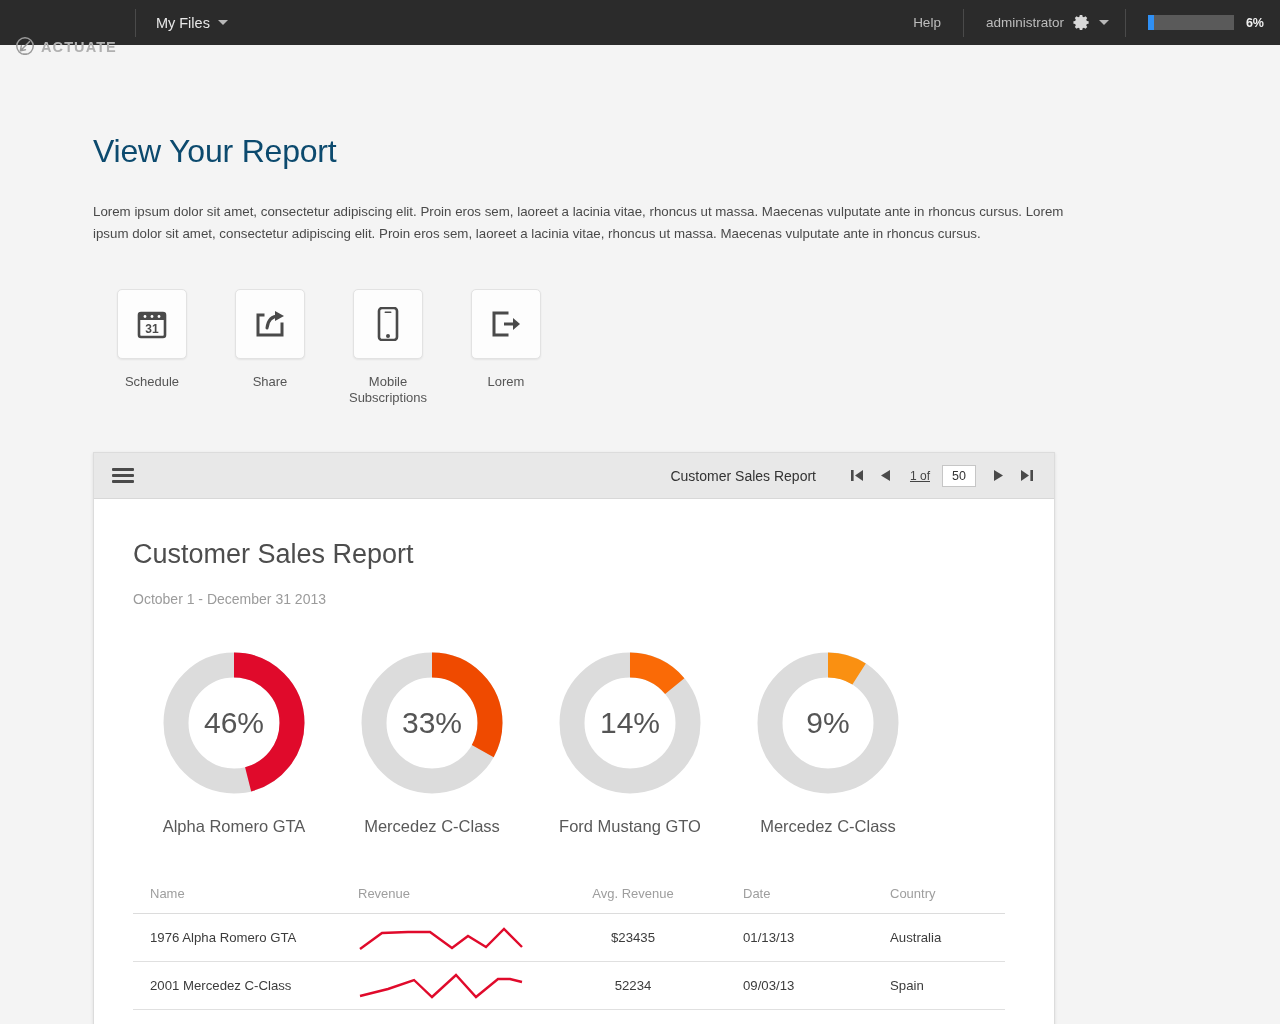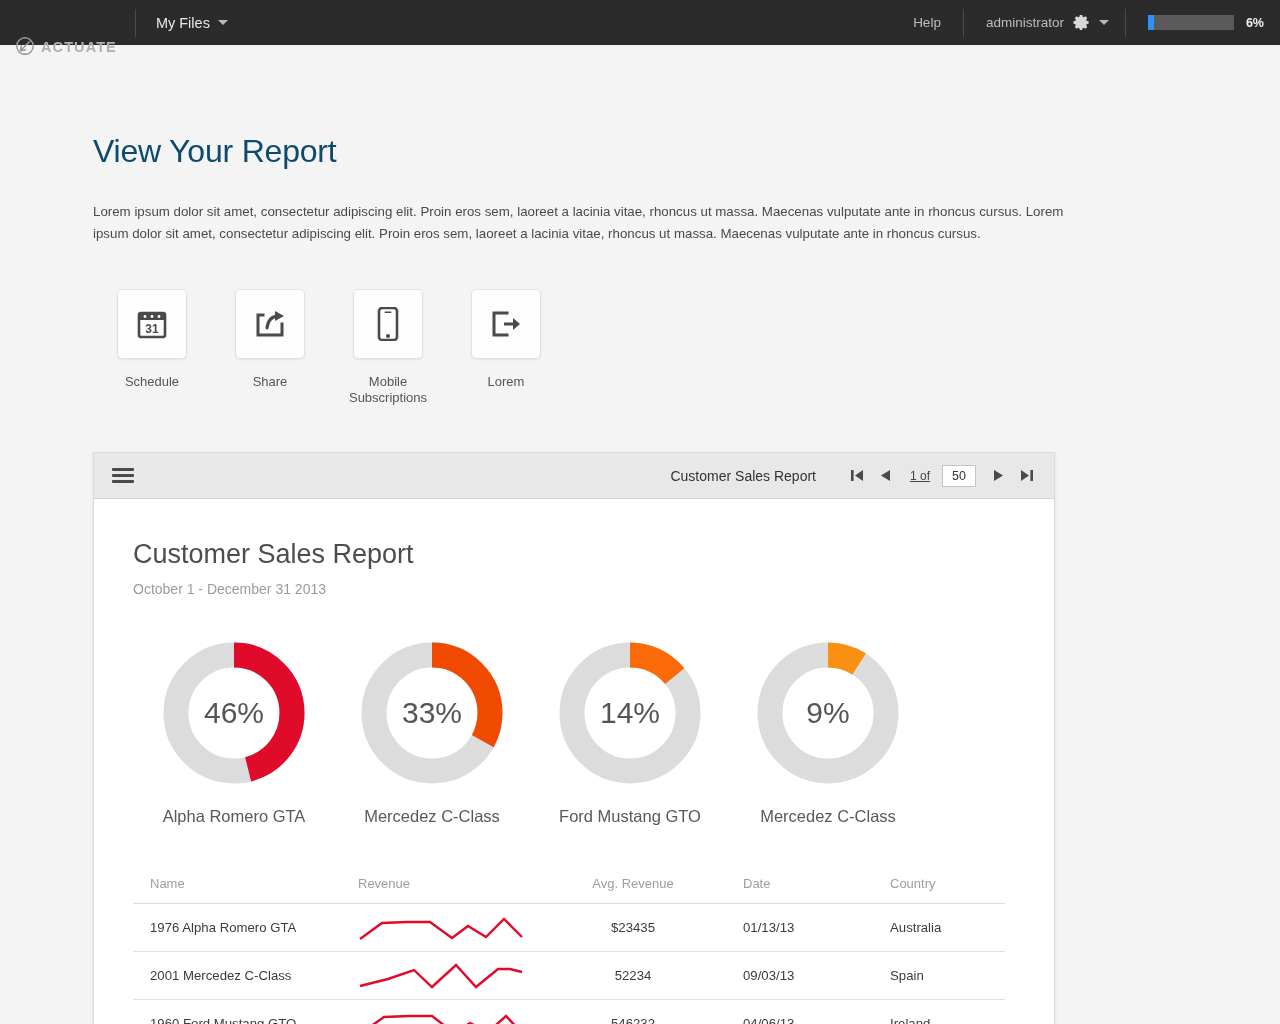--- a/index.html
+++ b/index.html
@@ -133,21 +133,21 @@
     color: #333; font-family: "Liberation Sans", sans-serif;
     margin-right: 8px; margin-left: 2px;
   }
 
   
   .report-body { padding: 40px 45px 0 39px; }
   .rpt-title {
     font-size: 27px; color: #4d4d4d; font-weight: normal;
   }
   .rpt-sub {
-    font-size: 14px; color: #9b9b9b; margin-top: 11px;
+    font-size: 14px; color: #9b9b9b; margin-top: 21px;
   }
 
   .donuts {
     display: flex; margin-top: 42px; padding-left: 2px;
   }
   .donut-cell {
     width: 198px; display: flex; flex-direction: column; align-items: center;
   }
   .donut-wrap { position: relative; width: 148px; height: 148px; }
   .donut-wrap svg { display: block; }

